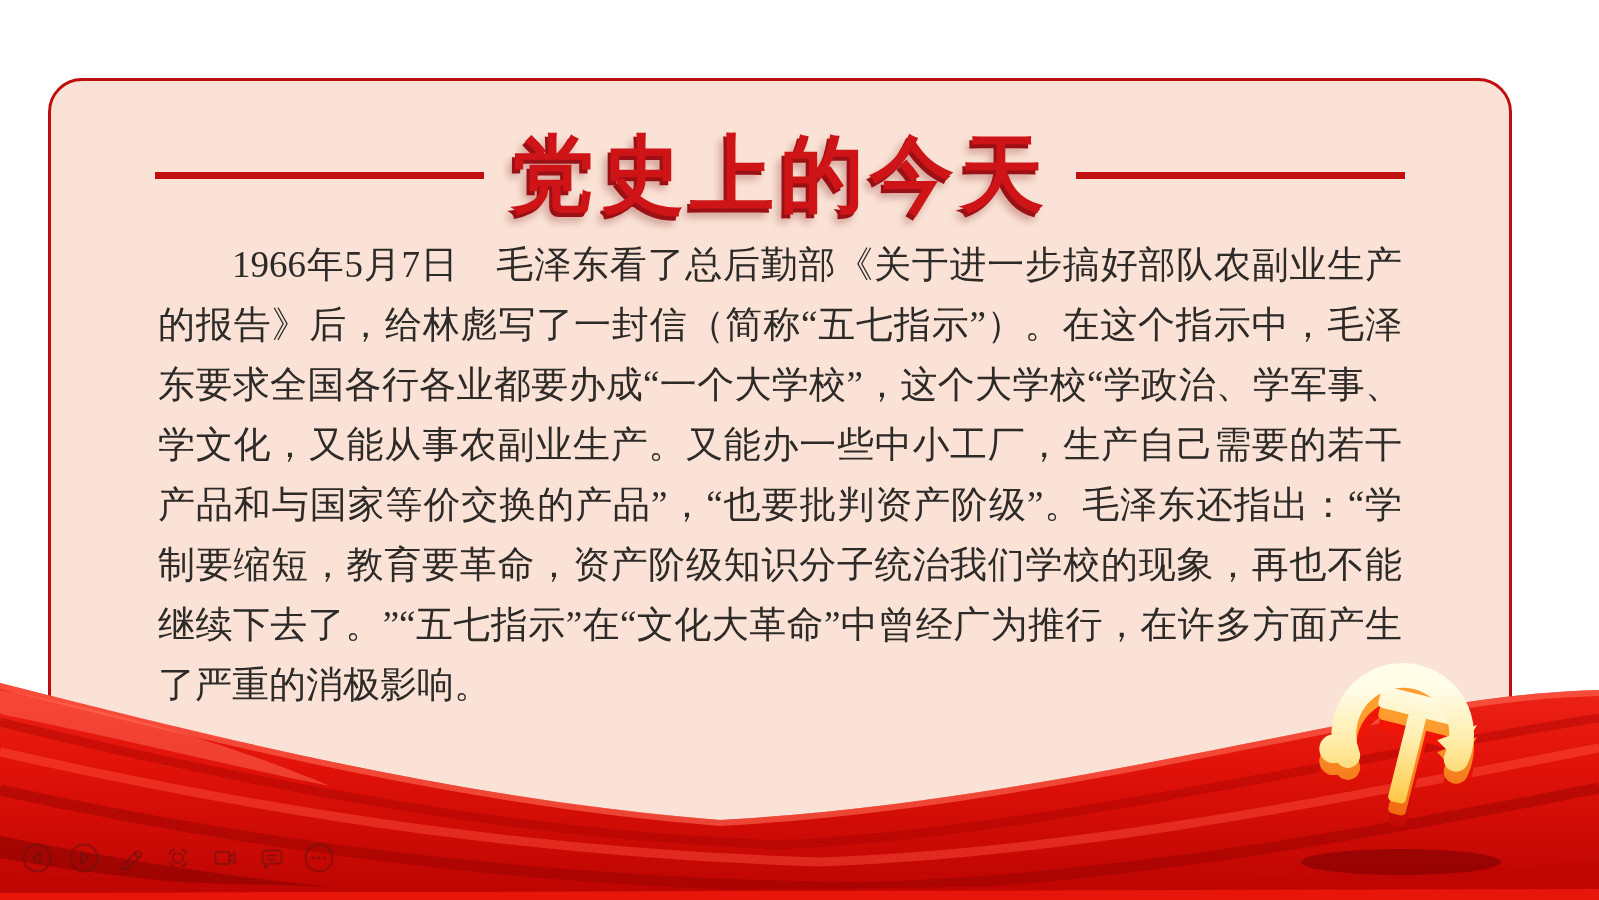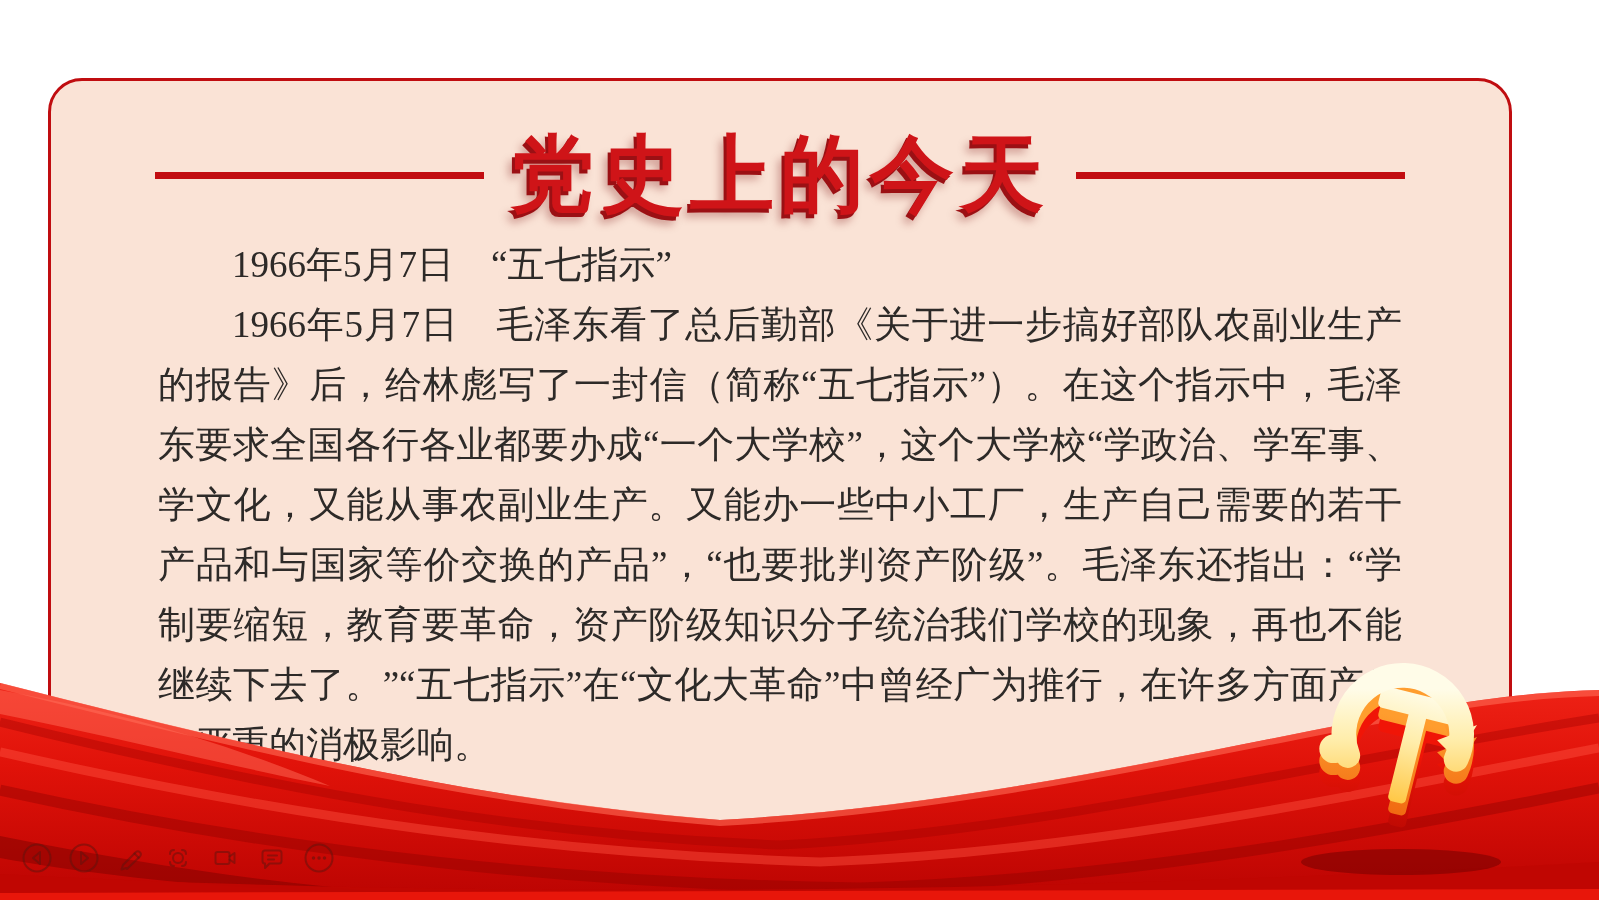--- a/index.html
+++ b/index.html
@@ -47,21 +47,20 @@
 </head>
 <body>
 
 <div class="card">
   <div class="title-row">
     <div class="title-rule"></div>
     <div class="title-text">党史上的今天</div>
     <div class="title-rule"></div>
   </div>
   <div class="body-text">
-    <p>1966年5月7日　“五七指示”</p>
     <p>1966年5月7日　毛泽东看了总后勤部《关于进一步搞好部队农副业生产的报告》后，给林彪写了一封信（简称“五七指示”）。在这个指示中，毛泽东要求全国各行各业都要办成“一个大学校”，这个大学校“学政治、学军事、学文化，又能从事农副业生产。又能办一些中小工厂，生产自己需要的若干产品和与国家等价交换的产品”，“也要批判资产阶级”。毛泽东还指出：“学制要缩短，教育要革命，资产阶级知识分子统治我们学校的现象，再也不能继续下去了。”“五七指示”在“文化大革命”中曾经广为推行，在许多方面产生了严重的消极影响。</p>
   </div>
 </div>
 
 <svg class="ribbon-svg" viewBox="0 0 1599 900" aria-hidden="true">
   <defs>
     <linearGradient id="mainGrad" gradientUnits="userSpaceOnUse" x1="0" y1="660" x2="0" y2="900">
       <stop offset="0" stop-color="#f3271a"></stop>
       <stop offset="0.45" stop-color="#e01209"></stop>
       <stop offset="1" stop-color="#bb0402"></stop>

